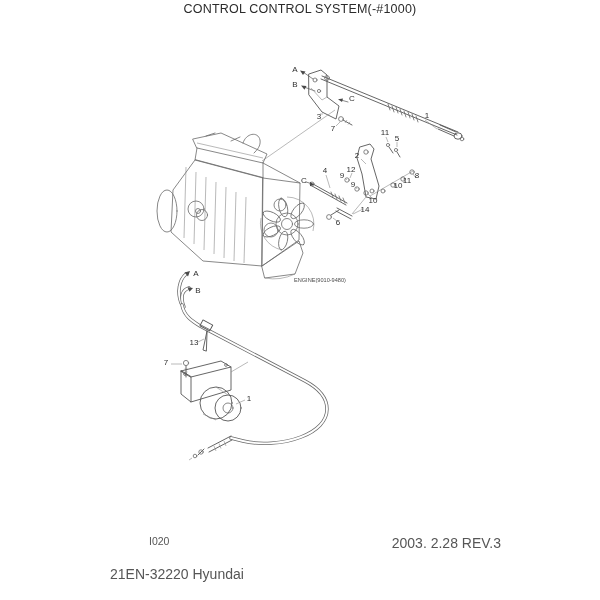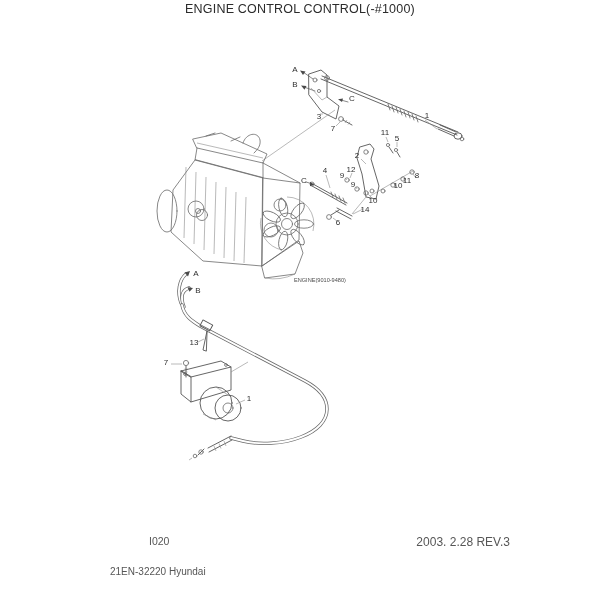--- a/index.html
+++ b/index.html
@@ -2,39 +2,39 @@
 <html><head>
 <meta charset="utf-8">
 <style>
   html,body{margin:0;padding:0;}
   body{width:600px;height:600px;background:#ffffff;position:relative;overflow:hidden;
        font-family:"Liberation Sans", sans-serif;}
   .page{position:absolute;inset:0;background:#fff;}
   .title{position:absolute;top:2px;left:0;width:600px;text-align:center;
          font-size:12.5px;color:#2b2b2b;letter-spacing:.2px;}
   .footer-code{position:absolute;left:103px;top:535px;font-size:10.5px;color:#565656;margin-left:46px;}
-  .footer-rev{position:absolute;right:90px;top:535px;font-size:12px;color:#565656;}
-  .footer-doc{position:absolute;left:110px;top:566px;font-size:10px;color:#565656;}
+  .footer-rev{position:absolute;right:99px;top:535px;font-size:14px;color:#565656;}
+  .footer-doc{position:absolute;left:110px;top:566px;font-size:14px;color:#565656;}
   svg{position:absolute;inset:0;}
   .art{stroke:#6a6a6a;stroke-width:.8;fill:none;stroke-linecap:round;stroke-linejoin:round;}
   .art-d{stroke:#555;stroke-width:.9;fill:none;stroke-linecap:round;stroke-linejoin:round;}
   .thin{stroke:#8a8a8a;stroke-width:.6;fill:none;}
   .ah{fill:#4a4a4a;stroke:none;}
   .tube{stroke:#6a6a6a;stroke-width:3.4;fill:none;stroke-linecap:round;}
   .tube-i{stroke:#ffffff;stroke-width:1.9;fill:none;stroke-linecap:round;}
   .plabel{font-family:"Liberation Sans",sans-serif;font-size:8px;fill:#2e2e2e;
           text-anchor:middle;dominant-baseline:middle;}
   .caption{font-family:"Liberation Sans",sans-serif;font-size:5.6px;fill:#4d4d4d;}
 </style>
 </head>
 <body>
 
 <div class="page">
 
-  <div class="title">ENGINE CONTROL CONTROL(-#1000)</div>
+  <div class="title">CONTROL CONTROL SYSTEM(-#1000)</div>
 
   <svg viewBox="0 0 600 600">
 
     <g>
 
       <path class="art" d="M313,79 L303,72"></path>
         <polygon class="ah" points="300,70.5 305.5,71.5 303,75"></polygon>
       <path class="art" d="M315,91 L304,87"></path>
         <polygon class="ah" points="301,85.5 306.5,86 304.5,89.8"></polygon>
 

